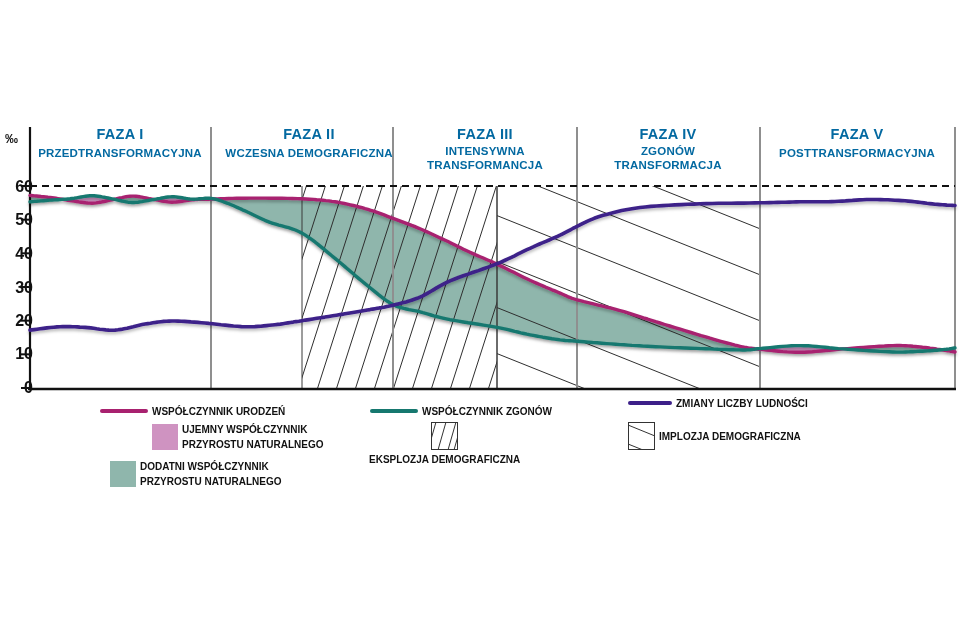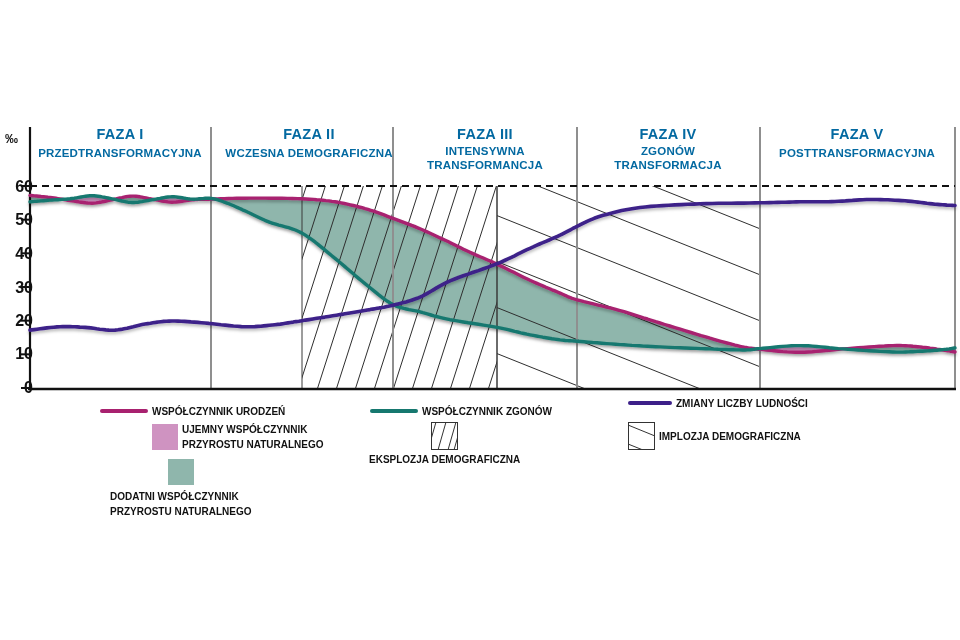--- a/index.html
+++ b/index.html
@@ -14,21 +14,21 @@
   .pname{font-size:14.5px;font-weight:700;letter-spacing:.3px;}
   .psub{font-size:11.5px;font-weight:700;line-height:14px;margin-top:4px;letter-spacing:.2px;}
   .ph2 .psub,.ph3 .psub{max-width:140px;margin:2px auto 0;}
   .le{position:absolute;display:flex;align-items:center;gap:4px;color:#111;font-size:10px;font-weight:700;white-space:nowrap;}
   .le-birth{left:100px;top:404px;height:14px;}
   .le-death{left:370px;top:404px;height:14px;}
   .le-pop{left:628px;top:396px;height:14px;}
   .le-neg{left:110px;top:422px;padding-left:42px;}
   .le-ex{left:369px;top:422px;flex-direction:column;}
   .le-im{left:628px;top:422px;}
-  .le-pos{left:110px;top:459px;flex-direction:column;}
+  .le-pos{left:110px;top:459px;}
   .lswatch{width:48px;height:4px;border-radius:2px;flex:0 0 auto;}
   .sq{width:26px;height:26px;flex:0 0 auto;}
   .lbl2 span{display:block;line-height:15px;}
   .hbox{flex:0 0 auto;display:block;}
 </style>
 </head>
 <body>
 
 <div class="stage">
 

